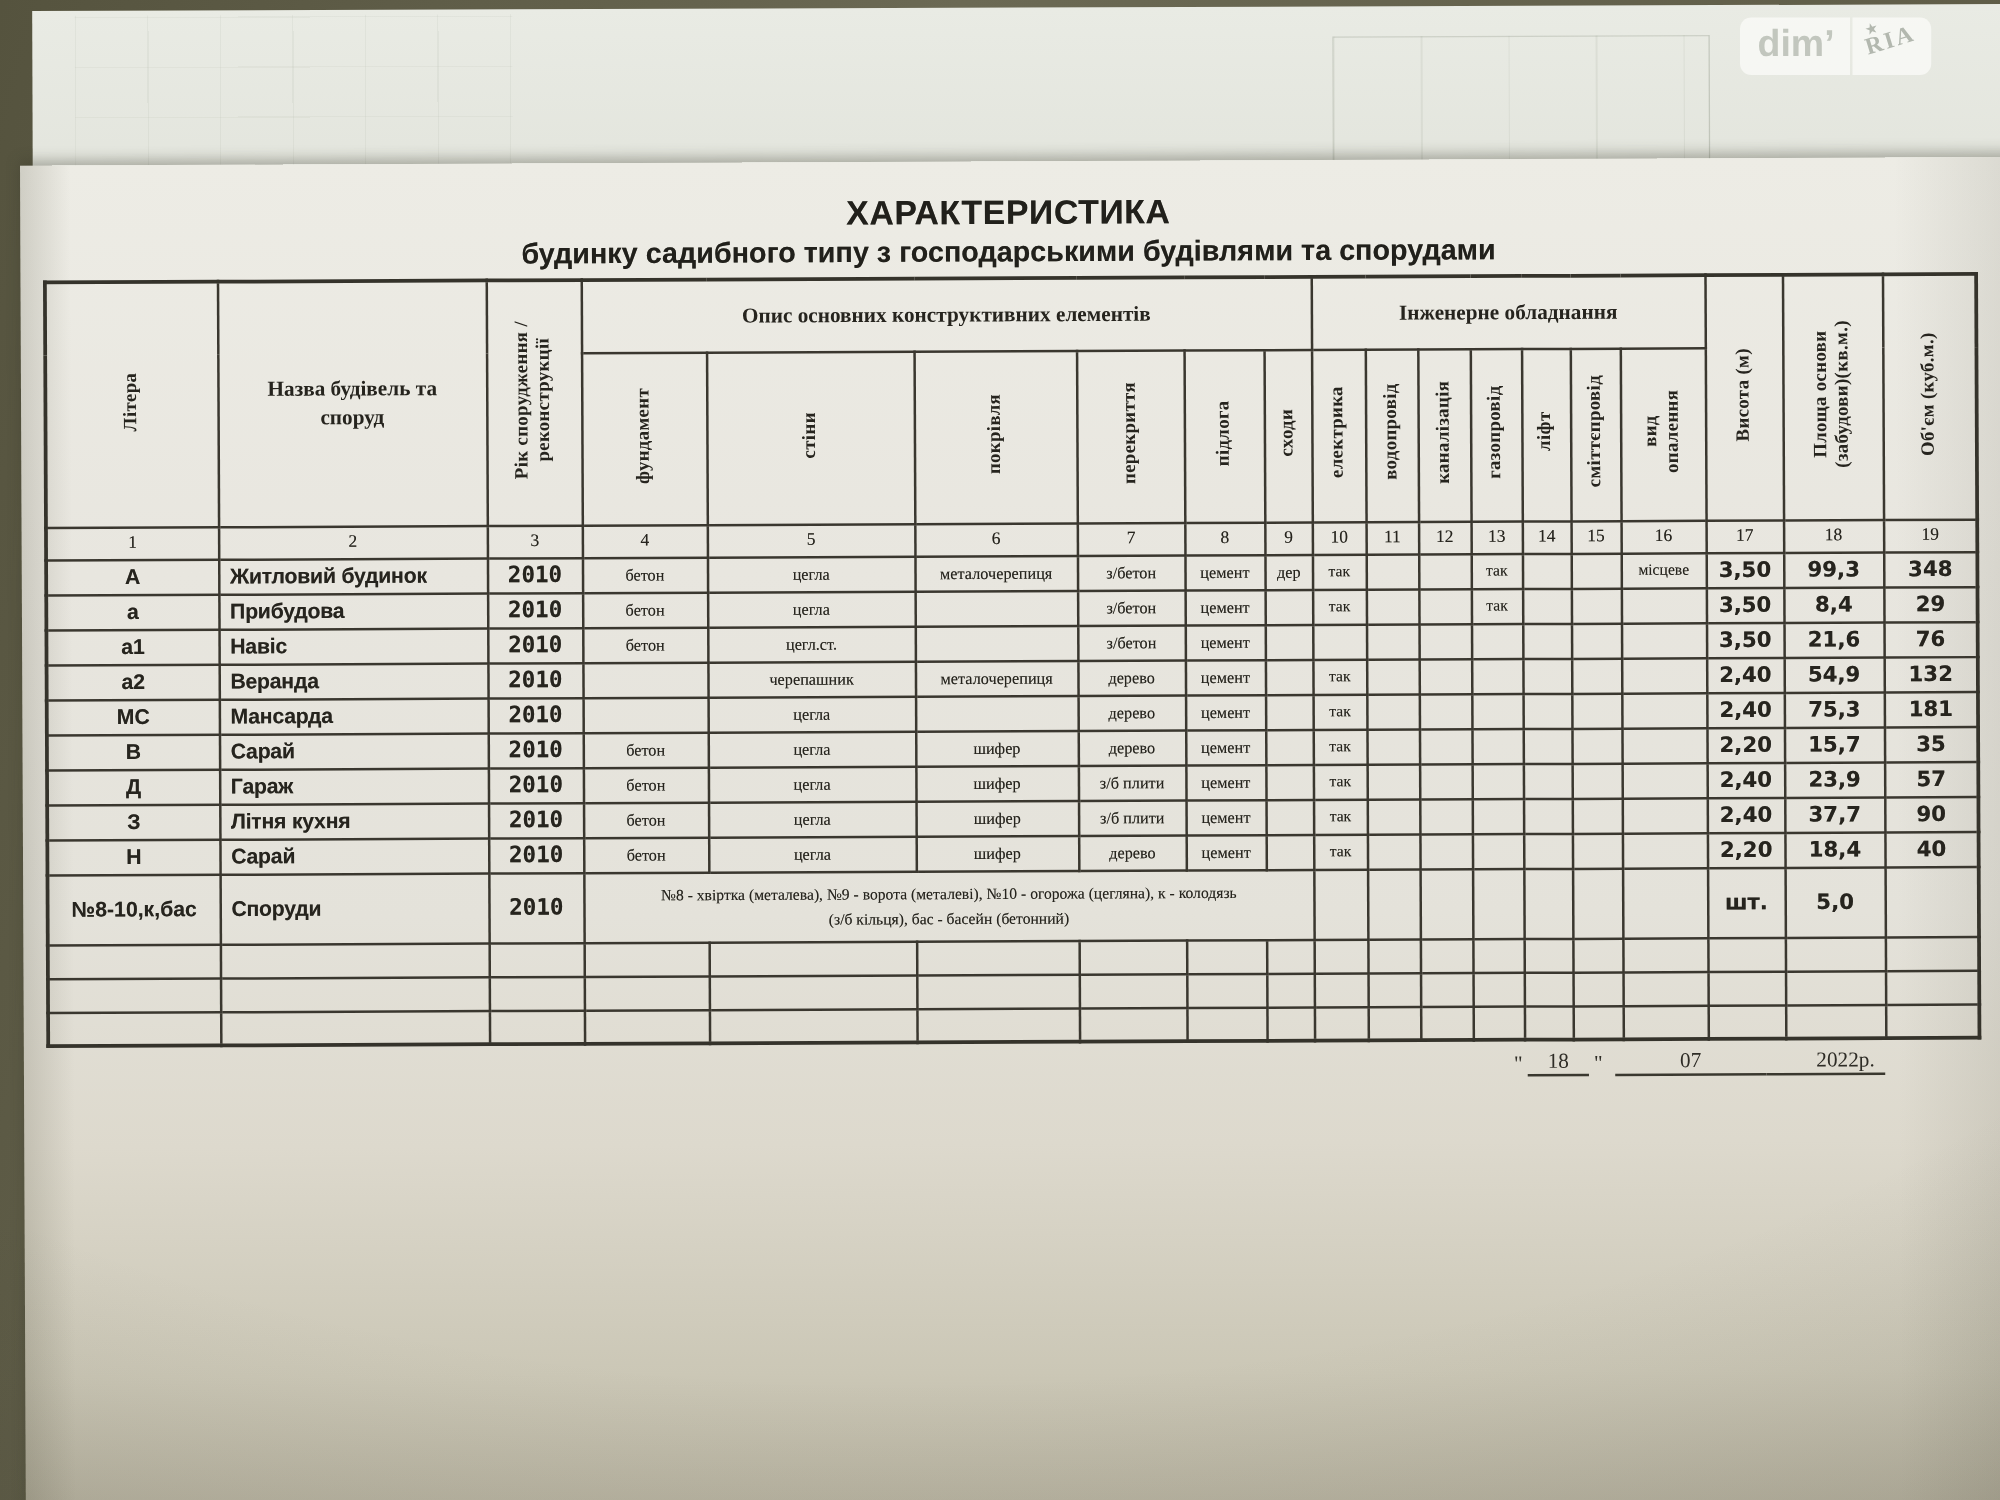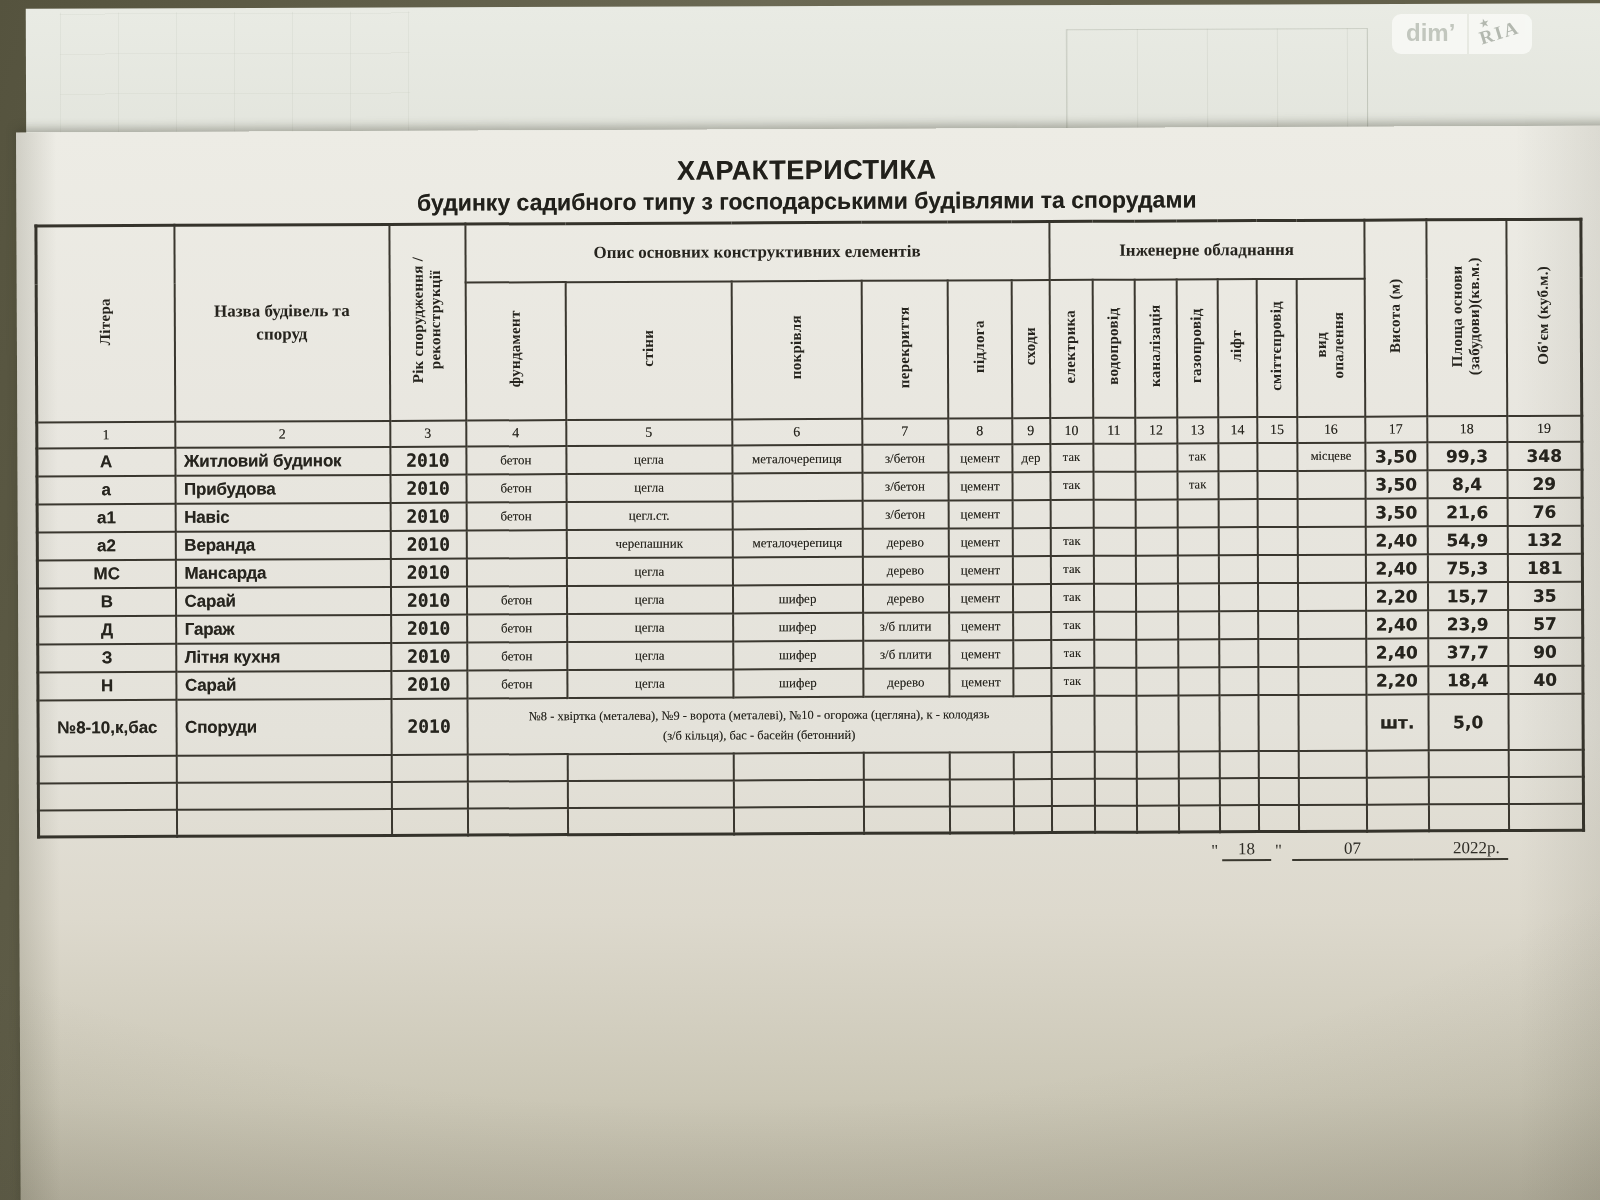--- a/index.html
+++ b/index.html
@@ -85,21 +85,21 @@
     display:flex;align-items:flex-end;white-space:nowrap;
   }
   .date-line .u{border-bottom:2px solid #3a382f;}
   .d-day{padding:0 16px;margin:0 4px;}
   .d-month{padding:0 52px;margin-left:10px;}
   .d-year{padding:0 8px 0 40px;}
   
   .watermark{position:absolute;top:14px;left:1392px;display:flex;z-index:60;opacity:.85;}
   .wm-left{
     background:rgba(252,253,250,0.82);border-radius:9px 0 0 9px;padding:5px 12px 7px 14px;
-    font-family:"Liberation Sans",sans-serif;font-weight:bold;font-size:24px;color:#bcc1b8;
+    font-family:"Liberation Sans",sans-serif;font-weight:bold;font-size:30px;color:#bcc1b8;
   }
   .wm-right{
     background:rgba(252,253,250,0.82);border-radius:0 9px 9px 0;margin-left:2px;
     padding:8px 12px 4px 10px;position:relative;
   }
   .wm-ria{
     display:inline-block;font-family:"Liberation Serif",serif;font-weight:bold;font-size:19px;
     color:#aab0a7;transform:rotate(-17deg);letter-spacing:2px;
   }
   .wm-star{position:absolute;top:2px;left:10px;font-size:12px;color:#aab0a7;transform:rotate(-17deg);}

